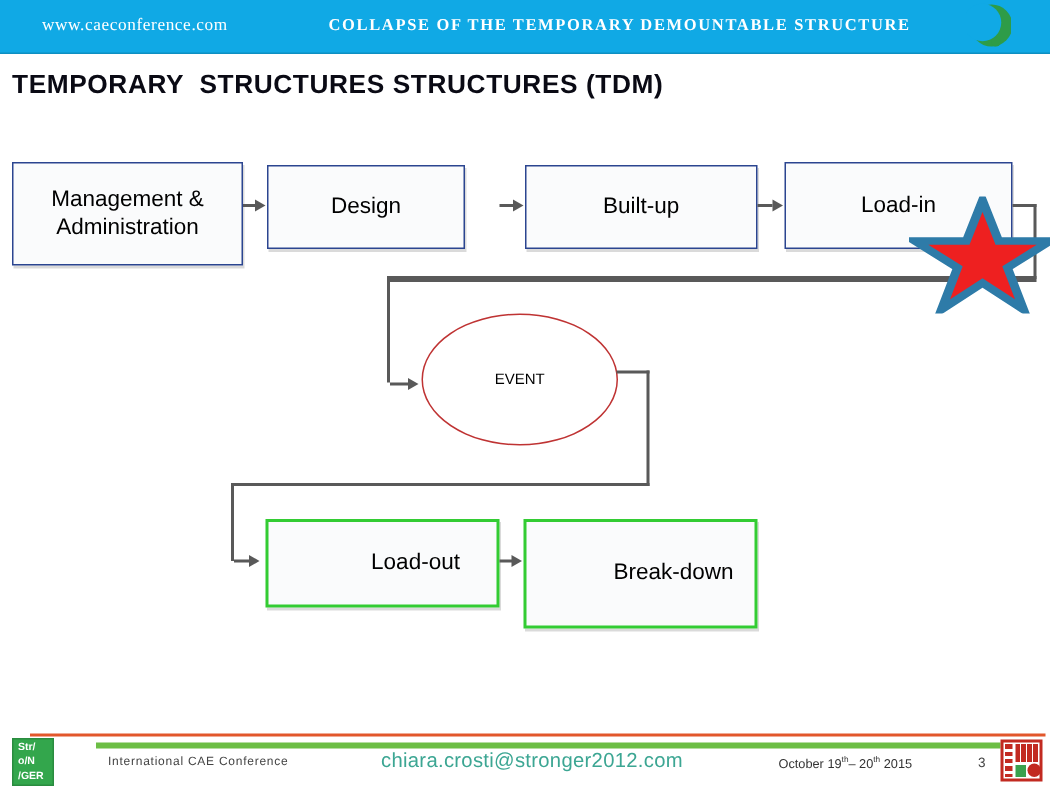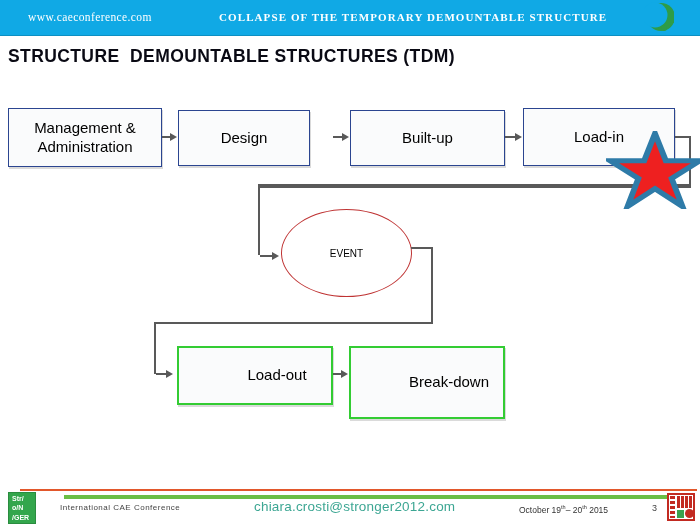--- a/index.html
+++ b/index.html
@@ -38,21 +38,21 @@
   .star-wrap polygon{fill:var(--star_fill,#EE2020);stroke:var(--star_stroke,#2E7BA8);stroke-width:6;}
   .collapse-label{position:absolute;left:605px;top:205px;width:95px;text-align:center;
       font-family:"Liberation Serif",serif;font-weight:bold;font-size:15px;color:#000;letter-spacing:.8px;}
 
   
   .ft-line-orange{position:absolute;left:20px;top:489px;width:677px;height:2px;background:var(--footer_orange,#E2572B);}
   .ft-line-green{position:absolute;left:64px;top:495px;width:624px;height:4px;background:var(--footer_green,#6CBE45);}
   .stronger-logo{position:absolute;left:8px;top:492px;width:28px;height:32px;background:var(--logo_green,#33A64C);
       border:1px solid #2A8C3F;box-sizing:border-box;display:flex;flex-direction:column;justify-content:center;
       color:#fff;font-size:7px;font-weight:bold;line-height:1.3;padding-left:3px;}
-  .ft-conf{position:absolute;left:60px;top:503px;font-size:8px;color:#444;letter-spacing:.5px;}
+  .ft-conf{position:absolute;left:72px;top:503px;font-size:8px;color:#444;letter-spacing:.5px;}
   .ft-email{position:absolute;left:254px;top:499px;font-size:13.5px;color:var(--email_teal,#3CA693);letter-spacing:.2px;}
   .ft-date{position:absolute;left:519px;top:504px;font-size:8.5px;color:#333;}
   .ft-date sup{font-size:5.5px;}
   .ft-page{position:absolute;left:652px;top:503px;font-size:9px;color:#444;}
   .seal-logo{position:absolute;left:667px;top:493px;width:28px;height:28px;border:2px solid var(--seal_red,#C22A21);
       box-sizing:border-box;background:#fff;}
   .seal-logo .s1{position:absolute;left:1px;top:1px;width:5px;height:22px;
       background:repeating-linear-gradient(to bottom,var(--seal_red,#C22A21) 0 3px,#fff 3px 5px);}
   .seal-logo .s2{position:absolute;left:8px;top:1px;width:15px;height:12px;
       background:repeating-linear-gradient(to right,var(--seal_red,#C22A21) 0 3px,#fff 3px 4px);}
@@ -69,23 +69,23 @@
     <span class="hdr-title">COLLAPSE OF THE TEMPORARY DEMOUNTABLE STRUCTURE</span>
     <span class="hdr-logo">
       <svg width="30" height="32" viewBox="0 0 30 32">
         <circle cx="17" cy="16" r="14" fill="#2E9C48"></circle>
         <circle cx="11" cy="14" r="12.5" fill="var(--header_bg,#10A9E5)"></circle>
         <circle cx="20" cy="27" r="3" fill="#2E9C48"></circle>
       </svg>
     </span>
   </div>
 
-  <div class="slide-title">STRUCTURE  DEMOUNTABLE STRUCTURES (TDM)</div>
+  <div class="slide-title">TEMPORARY  STRUCTURES STRUCTURES (TDM)</div>
 
-  <div class="fbox blue" style="left:8px;top:108px;width:154px;height:59px;">
+  <div class="fbox blue" style="left:8px;top:108px;width:154px;height:69px;">
     <span>Management &amp;</span>
     <span>Administration</span>
   </div>
   <div class="fbox blue" style="left:178px;top:110px;width:132px;height:56px;">
     <span>Design</span>
   </div>
   <div class="fbox blue" style="left:350px;top:110px;width:155px;height:56px;">
     <span>Built-up</span>
   </div>
   <div class="fbox blue" style="left:523px;top:108px;width:152px;height:58px;">

